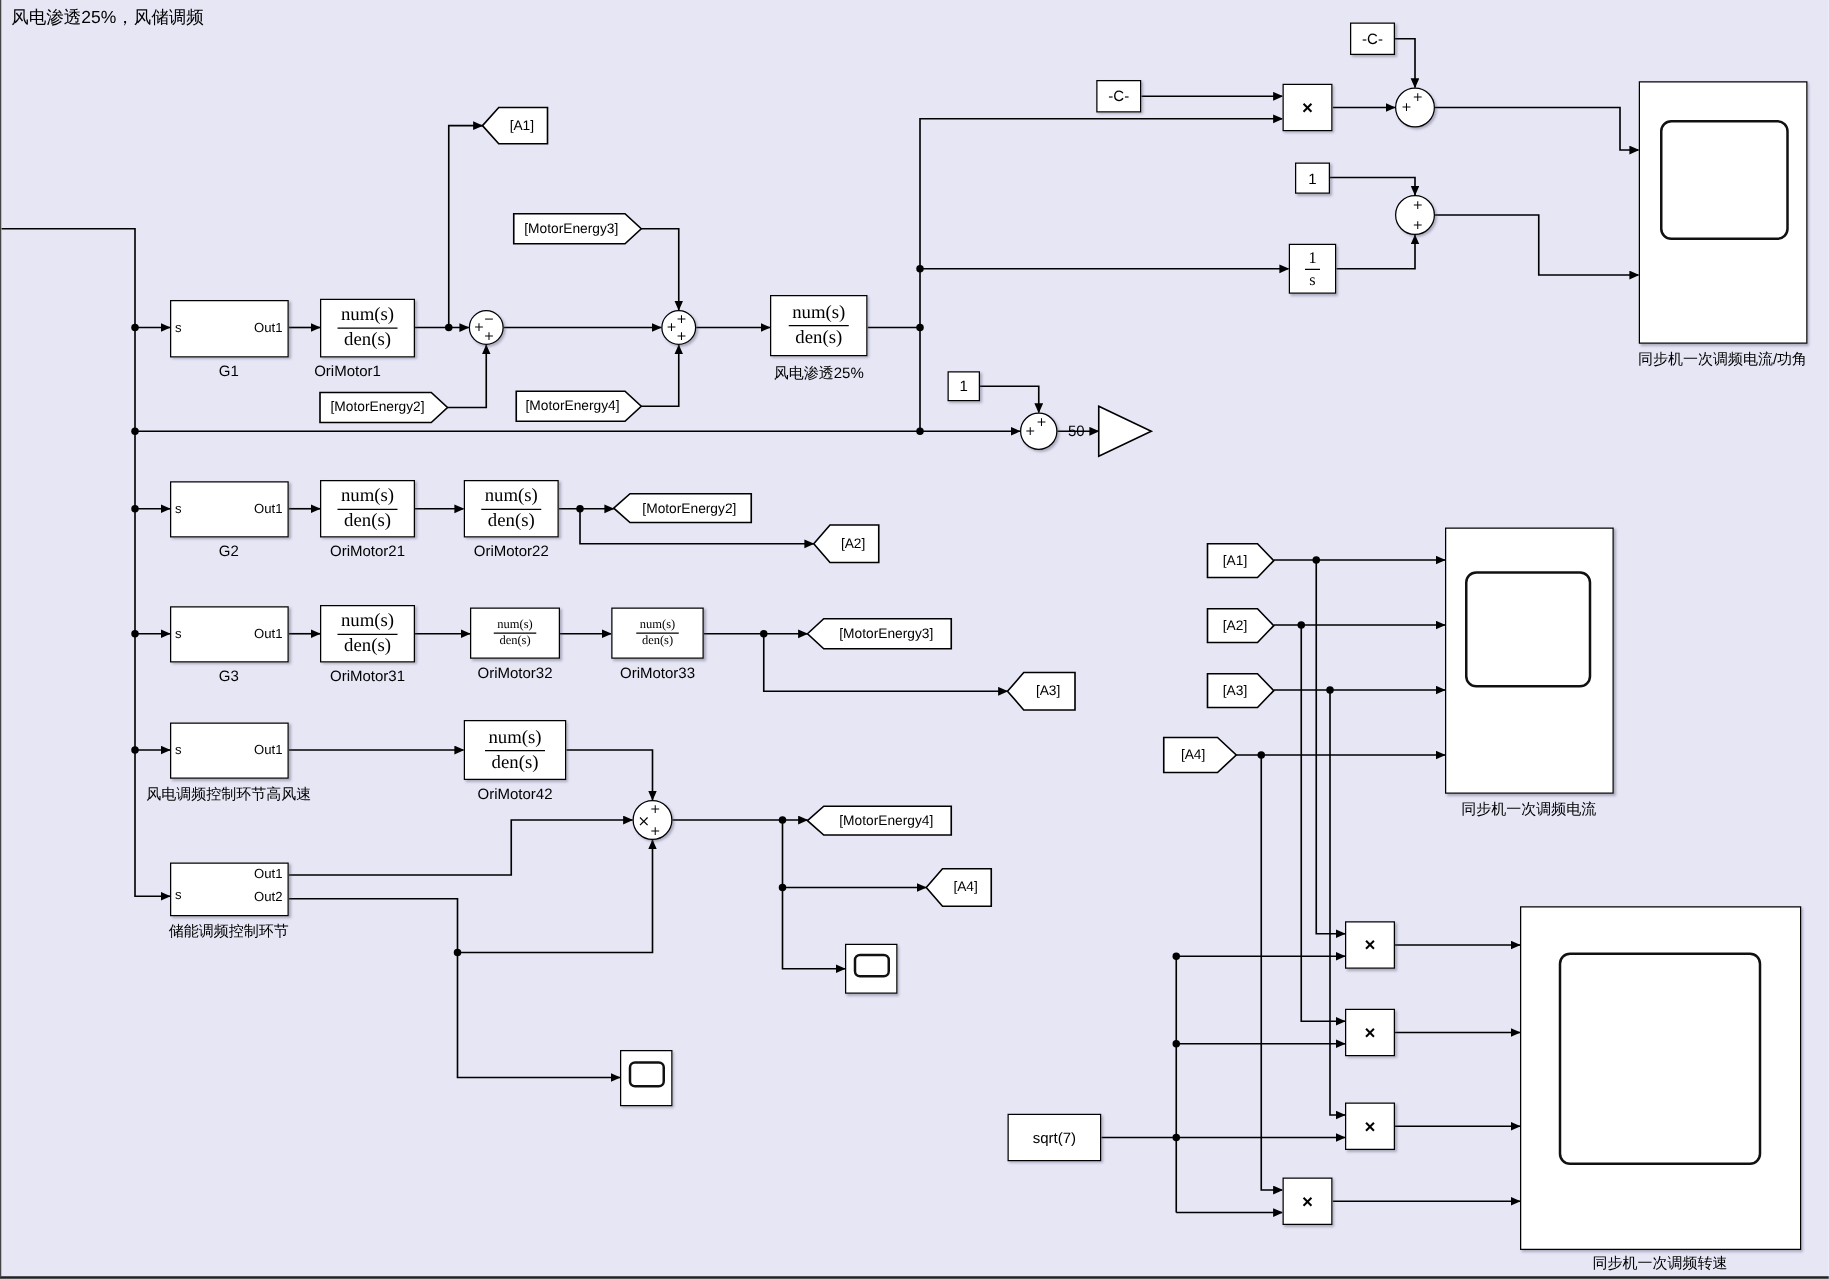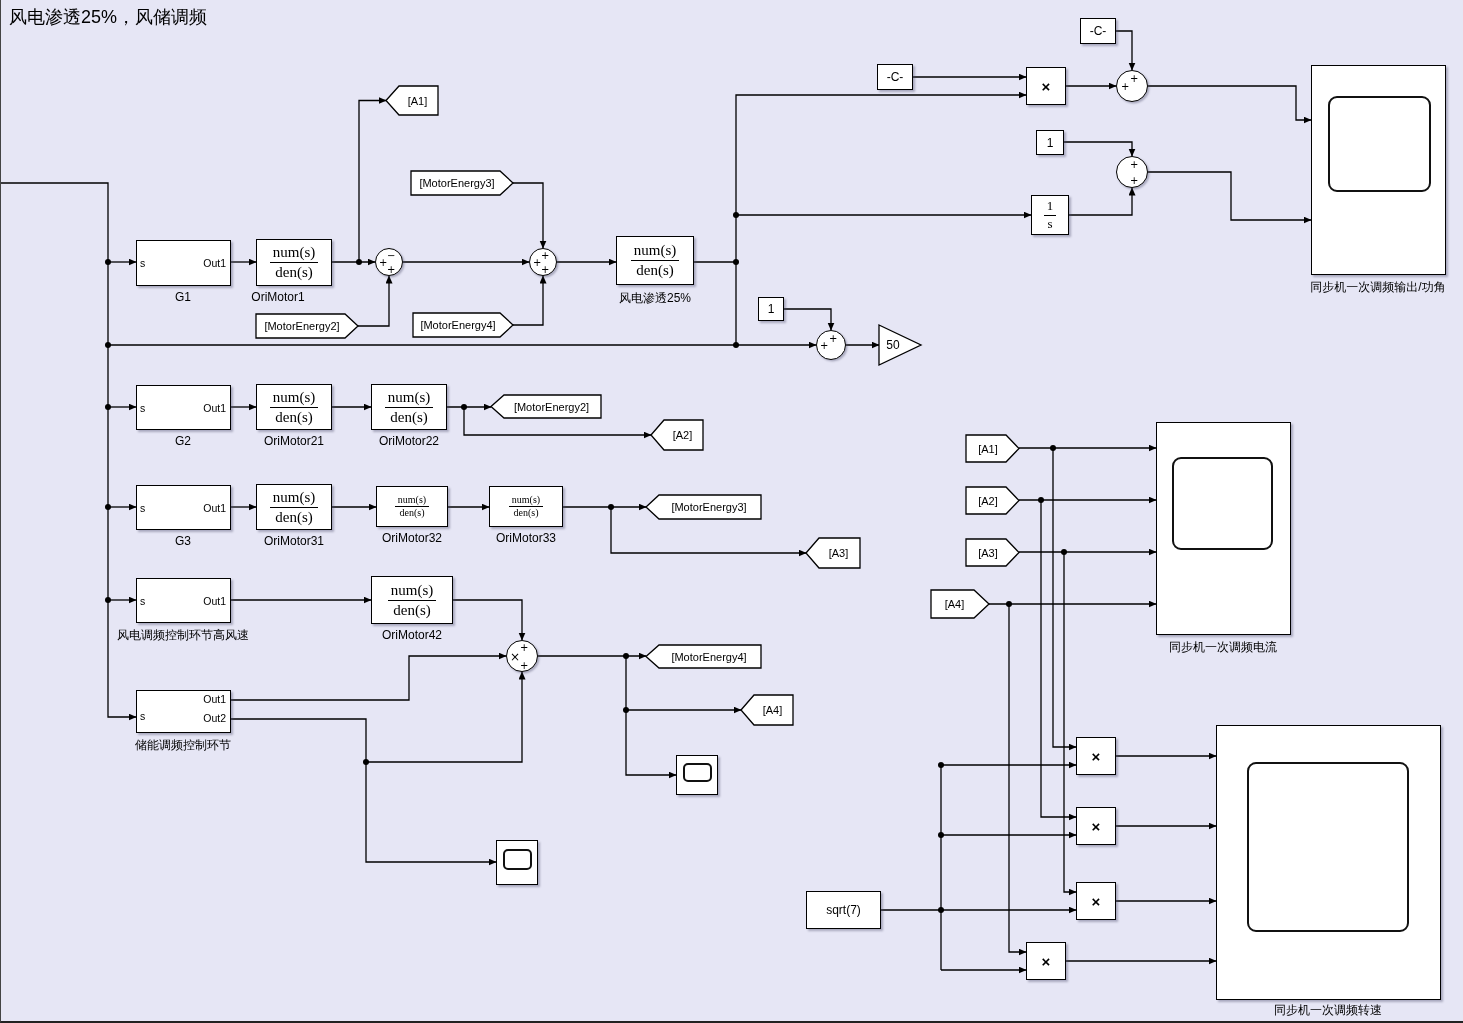--- a/index.html
+++ b/index.html
@@ -22,21 +22,21 @@
              white-space:nowrap; text-align:center; }
   .portlbl { position:absolute; font-size:10.5px; line-height:11px; }
   .pl-in  { left:3px; top:50%; transform:translateY(-50%); }
   .pl-out { right:4px; top:50%; transform:translateY(-50%); }
   .ctext { display:flex; align-items:center; justify-content:center; width:100%; height:100%; font-size:12px; }
   .mult { display:flex; align-items:center; justify-content:center; width:100%; height:100%;
           font-size:15px; font-weight:bold; }
   .tagtext { position:absolute; display:flex; align-items:center; justify-content:center;
              font-size:11px; white-space:nowrap;text-align:right; }
   .screen { position:absolute; background:#fff; border:2px solid #111; border-radius:9px; }
-  .title { position:absolute; left:8px; top:5px; font-size:18px; }
+  .title { position:absolute; left:8px; top:5px; font-size:14px; }
 </style>
 </head>
 <body>
 
 <div class="canvas">
 
   <svg class="wires" width="1463" height="1023">
     <defs>
       <marker id="arr" markerWidth="9" markerHeight="8" refX="7.5" refY="3.5" orient="auto" markerUnits="userSpaceOnUse">
         <path d="M0,0 L8,3.5 L0,7 Z" fill="#000"></path>
@@ -304,41 +304,41 @@
   <div class="blk sum" style="left:815px;top:330px;width:30px;height:30px">
     <span class="sgn" style="left:12px;top:3px">+</span>
     <span class="sgn" style="left:3px;top:10px">+</span>
   </div>
   <div class="blk sum" style="left:505px;top:640px;width:32px;height:32px">
     <span class="sgn big" style="left:3px;top:10px">×</span>
     <span class="sgn" style="left:13px;top:2px">+</span>
     <span class="sgn" style="left:13px;top:20px">+</span>
   </div>
 
-  <div class="tagtext" style="left:878px;top:338px;width:28px;height:14px;font-size:12px">50</div>
+  <div class="tagtext" style="left:846px;top:338px;width:28px;height:14px;font-size:12px">50</div>
 
   <div class="tagtext" style="left:396px;top:86px;width:41px;height:29px">[A1]</div>
   <div class="tagtext" style="left:410px;top:171px;width:92px;height:24px">[MotorEnergy3]</div>
   <div class="tagtext" style="left:255px;top:314px;width:92px;height:24px">[MotorEnergy2]</div>
   <div class="tagtext" style="left:412px;top:313px;width:90px;height:24px">[MotorEnergy4]</div>
   <div class="tagtext" style="left:501px;top:395px;width:99px;height:23px">[MotorEnergy2]</div>
   <div class="tagtext" style="left:661px;top:420px;width:41px;height:30px">[A2]</div>
   <div class="tagtext" style="left:656px;top:495px;width:104px;height:24px">[MotorEnergy3]</div>
   <div class="tagtext" style="left:816px;top:538px;width:43px;height:30px">[A3]</div>
   <div class="tagtext" style="left:656px;top:645px;width:104px;height:23px">[MotorEnergy4]</div>
   <div class="tagtext" style="left:751px;top:695px;width:41px;height:30px">[A4]</div>
   <div class="tagtext" style="left:965px;top:435px;width:44px;height:27px">[A1]</div>
   <div class="tagtext" style="left:965px;top:487px;width:44px;height:27px">[A2]</div>
   <div class="tagtext" style="left:965px;top:539px;width:44px;height:27px">[A3]</div>
   <div class="tagtext" style="left:930px;top:590px;width:47px;height:28px">[A4]</div>
 
   <div class="blk" style="left:1310px;top:65px;width:135px;height:210px">
     <div class="screen" style="left:16px;top:30px;width:103px;height:96px"></div>
   </div>
-  <div class="caption" style="left:1377px;top:279px">同步机一次调频输出/功角</div>
+  <div class="caption" style="left:1377px;top:279px">同步机一次调频电流/功角</div>
 
   <div class="blk" style="left:1155px;top:422px;width:135px;height:213px">
     <div class="screen" style="left:15px;top:34px;width:101px;height:93px"></div>
   </div>
   <div class="caption" style="left:1222px;top:639px">同步机一次调频电流</div>
 
   <div class="blk" style="left:1215px;top:725px;width:225px;height:275px">
     <div class="screen" style="left:30px;top:36px;width:162px;height:170px"></div>
   </div>
   <div class="caption" style="left:1327px;top:1002px">同步机一次调频转速</div>

